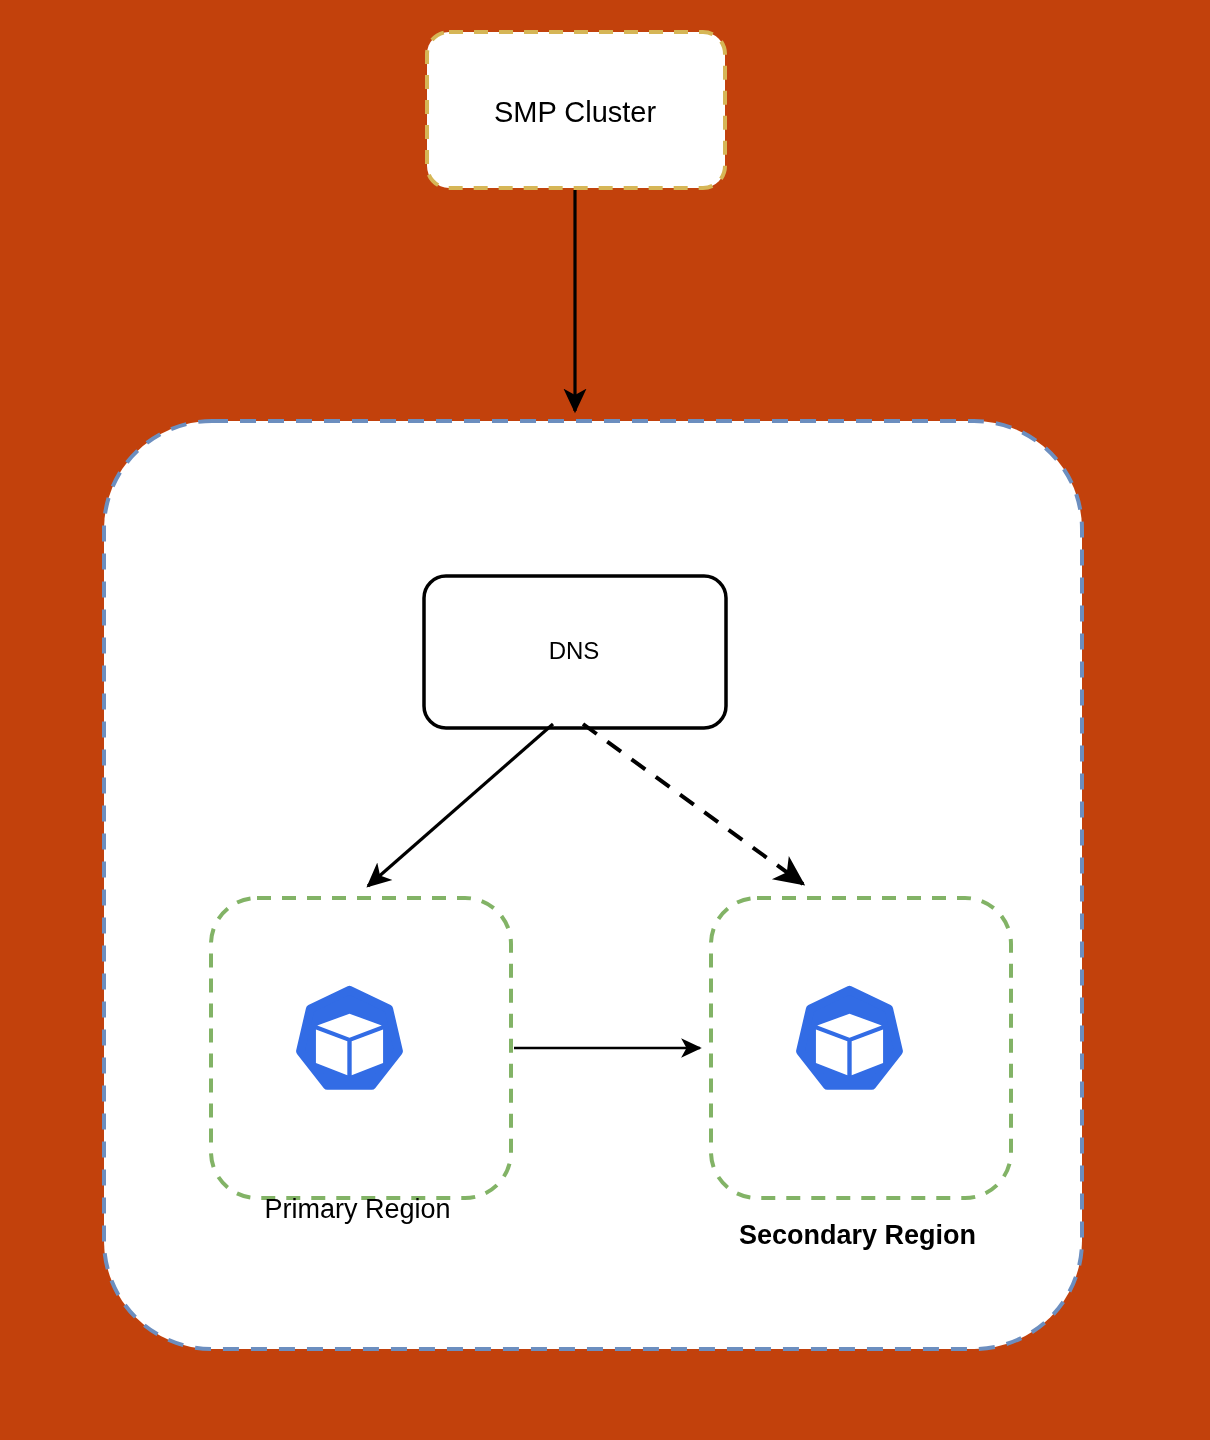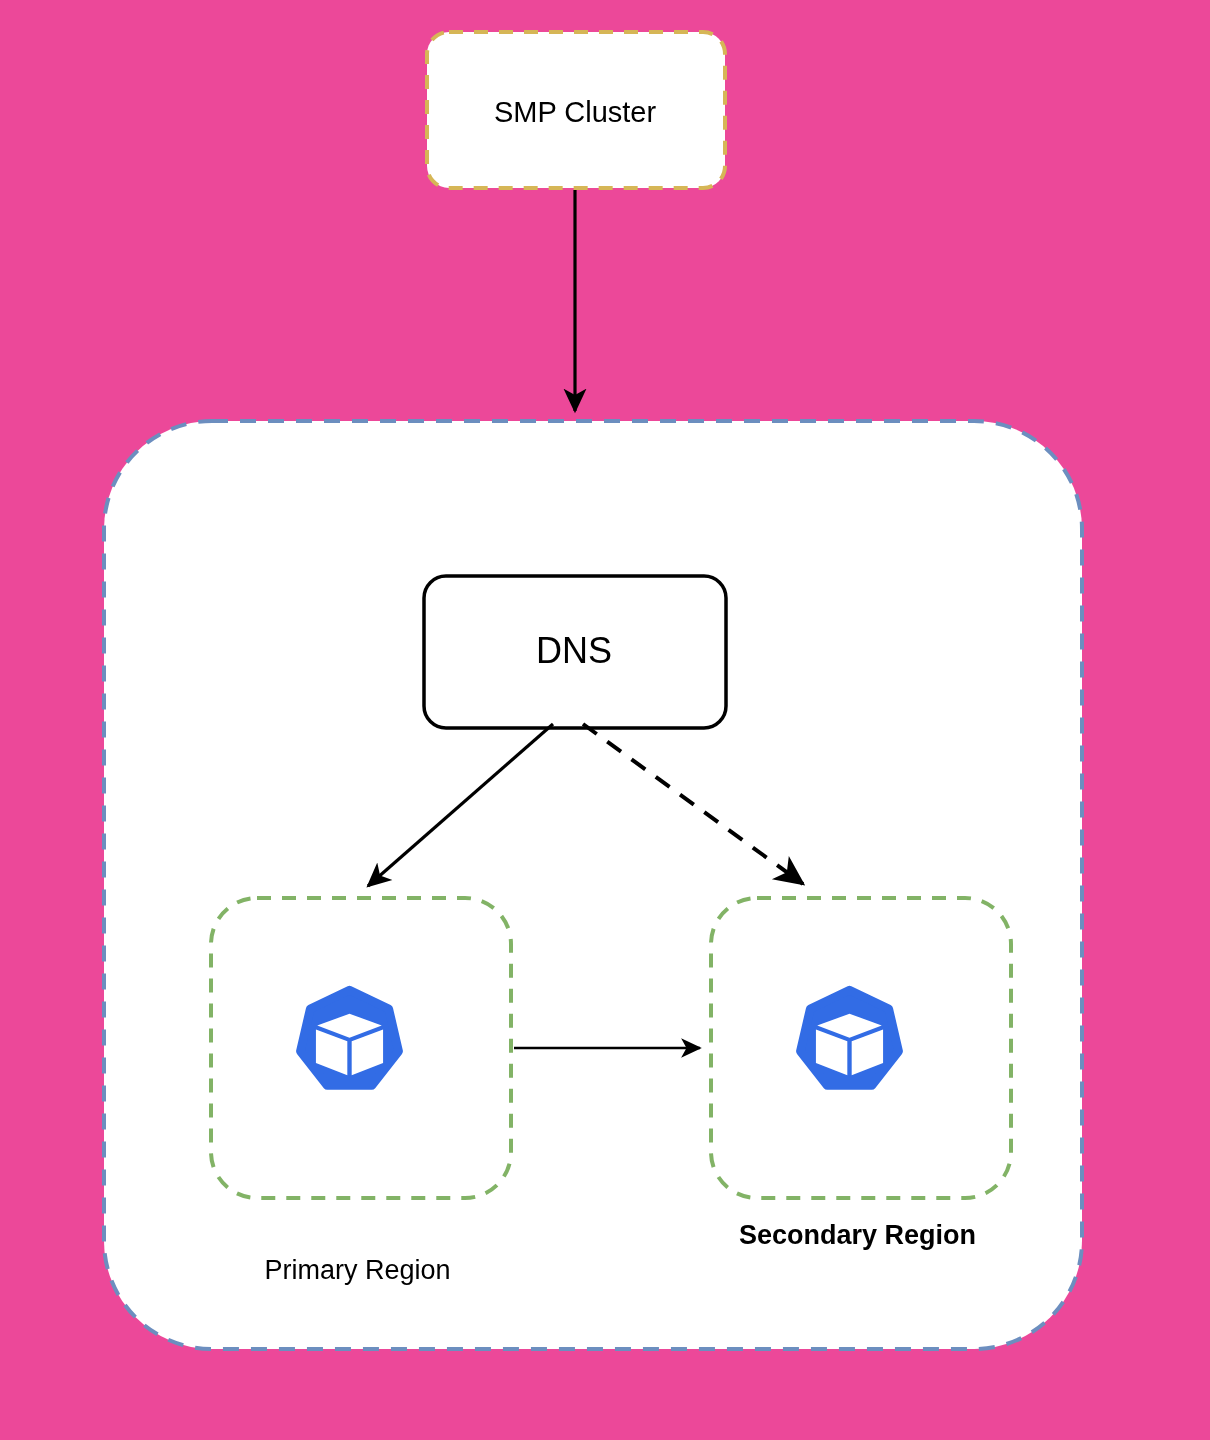--- a/index.html
+++ b/index.html
@@ -10,21 +10,21 @@
   body {
     width: 1210px;
     height: 1440px;
     font-family: "Liberation Sans", sans-serif;
     overflow: hidden;
   }
   #diagram-root {
     position: relative;
     width: 1210px;
     height: 1440px;
-    background: #ec4899;
+    background: #c2410c;
   }
   svg.layer {
     position: absolute;
     top: 0;
     left: 0;
     width: 1210px;
     height: 1440px;
     overflow: visible;
   }
   .node-label {
@@ -39,30 +39,30 @@
     left: 425px;
     top: 95px;
     width: 300px;
     font-size: 29px;
     line-height: 34px;
   }
   .label-dns {
     left: 421px;
     top: 634px;
     width: 306px;
-    font-size: 36px;
+    font-size: 24px;
     line-height: 34px;
   }
   .label-region {
     font-size: 27px;
     line-height: 32px;
   }
   .label-primary {
     left: 205px;
-    top: 1254px;
+    top: 1193px;
     width: 305px;
   }
   .label-secondary {
     left: 705px;
     top: 1219px;
     width: 305px;
     font-weight: bold;
   }
 </style>
 </head>

